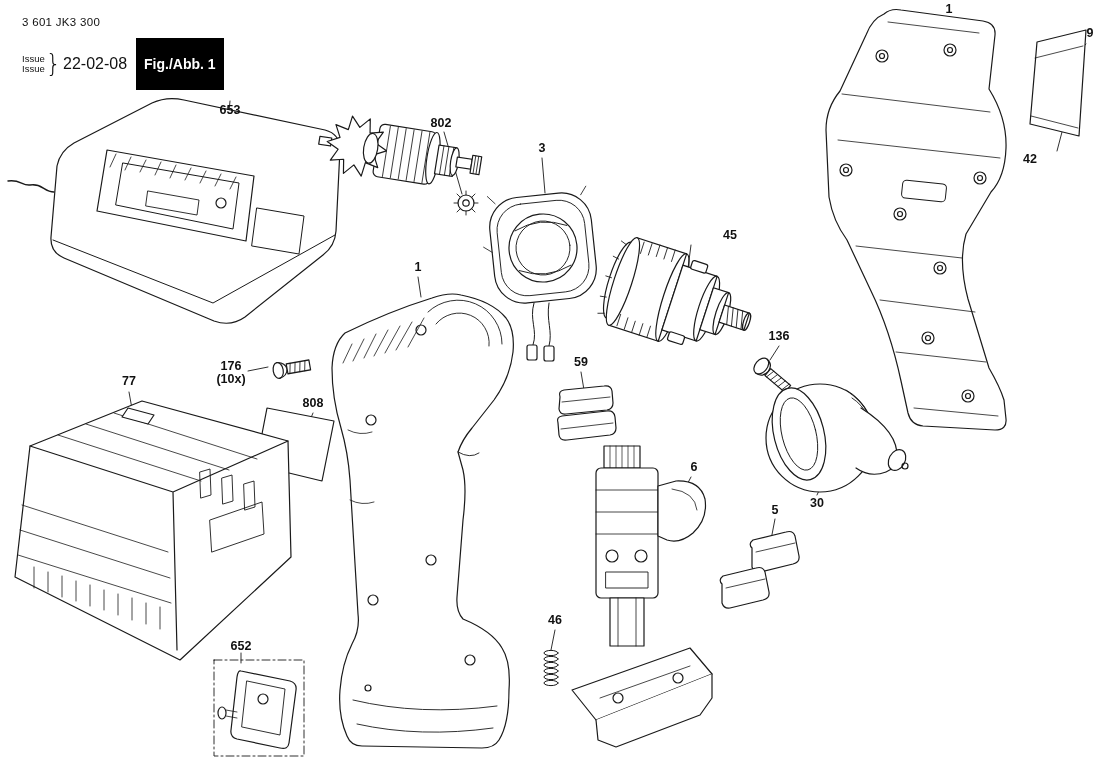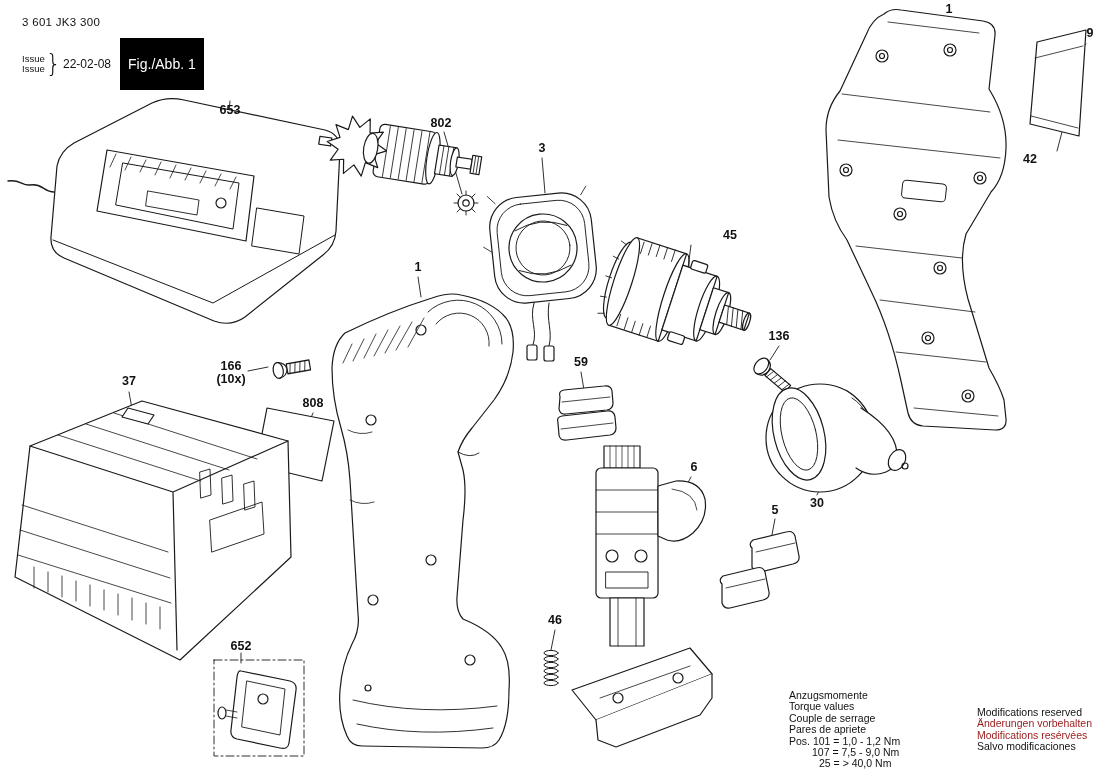--- a/index.html
+++ b/index.html
@@ -4,22 +4,22 @@
 <style>
   html,body{margin:0;padding:0;background:#ffffff;}
   .page{position:relative;width:1116px;height:778px;background:#fff;font-family:"Liberation Sans",sans-serif;color:#111;overflow:hidden;}
   .page > svg{position:absolute;left:0;top:0;}
   .callout{position:absolute;transform:translateX(-50%);font-weight:bold;font-size:12.5px;line-height:13px;text-align:center;white-space:nowrap;}
   .header{position:absolute;left:22px;top:16px;}
   .part-number{font-size:11.5px;letter-spacing:.3px;}
   .issue-row{display:flex;align-items:center;margin-top:10px;}
   .issue-labels{font-size:9.5px;line-height:10px;}
   .brace{font-size:24px;font-weight:300;margin:0 2px 0 1px;font-family:"DejaVu Sans",sans-serif;}
-  .issue-date{font-size:12px;margin-right:9px;}
-  .fig-box{background:#000;color:#fff;font-weight:normal;font-size:14px;padding:18px 8px;}
+  .issue-date{font-size:16px;margin-right:9px;}
+  .fig-box{background:#000;color:#fff;font-weight:bold;font-size:14px;padding:18px 8px;}
   .torque{position:absolute;left:789px;top:690px;font-size:10.5px;line-height:11.4px;}
   .torque .ind1{padding-left:23px;}
   .torque .ind2{padding-left:30px;}
   .mods{position:absolute;left:977px;top:707px;font-size:10.5px;line-height:11.4px;}
   .mods .red{color:#9e2020;}
 </style>
 </head>
 <body>
 
 <div class="page">
@@ -259,43 +259,28 @@
 
   <div class="callout" style="left:230px;top:104px">653</div>
   <div class="callout" style="left:441px;top:117px">802</div>
   <div class="callout" style="left:542px;top:142px">3</div>
   <div class="callout" style="left:730px;top:229px">45</div>
   <div class="callout" style="left:949px;top:3px">1</div>
   <div class="callout" style="left:1090px;top:27px">9</div>
   <div class="callout" style="left:1030px;top:153px">42</div>
   <div class="callout" style="left:418px;top:261px">1</div>
   <div class="callout" style="left:231px;top:360px">
-    <div>166</div>
+    <div>176</div>
     <div>(10x)</div>
   </div>
   <div class="callout" style="left:313px;top:397px">808</div>
-  <div class="callout" style="left:129px;top:375px">37</div>
+  <div class="callout" style="left:129px;top:375px">77</div>
   <div class="callout" style="left:581px;top:356px">59</div>
   <div class="callout" style="left:779px;top:330px">136</div>
   <div class="callout" style="left:817px;top:497px">30</div>
   <div class="callout" style="left:694px;top:461px">6</div>
   <div class="callout" style="left:775px;top:504px">5</div>
   <div class="callout" style="left:555px;top:614px">46</div>
   <div class="callout" style="left:241px;top:640px">652</div>
 
-  <div class="torque">
-    <div>Anzugsmomente</div>
-    <div>Torque values</div>
-    <div>Couple de serrage</div>
-    <div>Pares de apriete</div>
-    <div>Pos. 101 = 1,0 - 1,2 Nm</div>
-    <div class="ind1">107 = 7,5 - 9,0 Nm</div>
-    <div class="ind2">25 = &gt; 40,0 Nm</div>
-  </div>
-
-  <div class="mods">
-    <div>Modifications reserved</div>
-    <div class="red">Änderungen vorbehalten</div>
-    <div class="red">Modifications resérvées</div>
-    <div>Salvo modificaciones</div>
-  </div>
+
 
 </div>
 
 </body></html>

